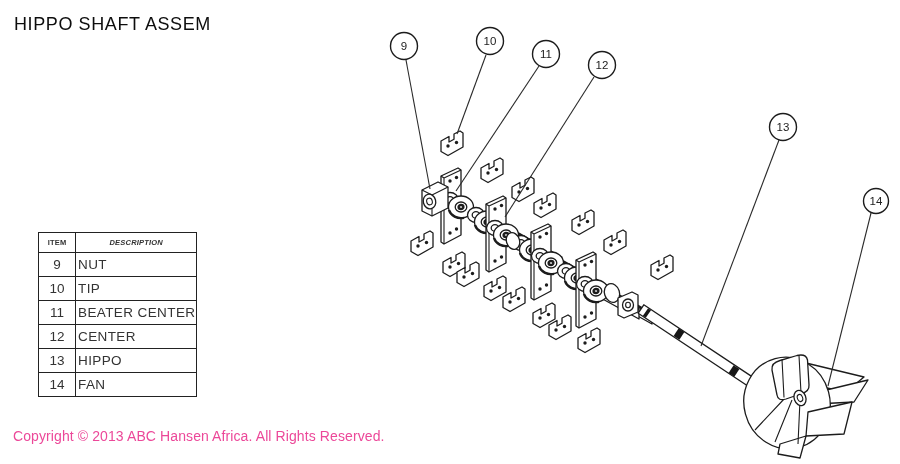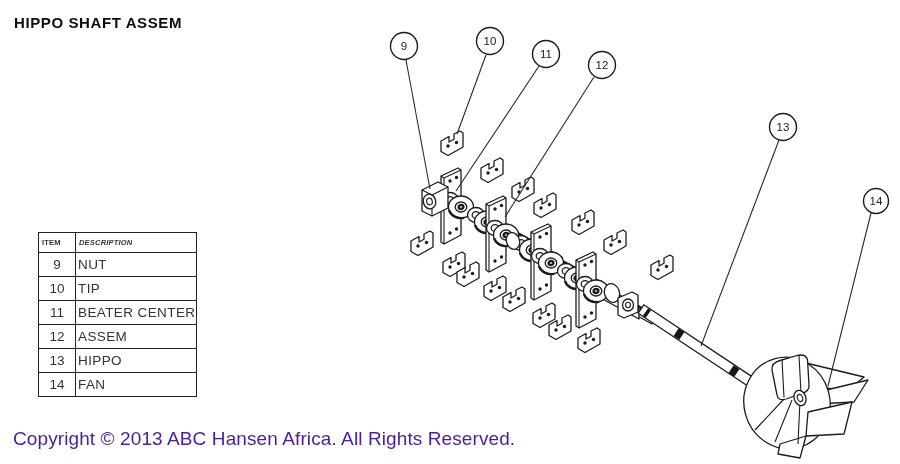--- a/index.html
+++ b/index.html
@@ -8,38 +8,38 @@
     --color-text:#0d0d0d;
   }
   html,body{margin:0;padding:0;}
   body{
     width:900px;height:464px;position:relative;overflow:hidden;
     background:var(--color-background);
     font-family:"Liberation Sans",sans-serif;
   }
   .page-title{
     position:absolute;left:14px;top:14px;
-    font-size:15px;font-weight:bold;letter-spacing:.6px;color:var(--color-text);
+    font-size:18px;font-weight:normal;letter-spacing:.6px;color:var(--color-text);
     white-space:nowrap;
   }
   .copyright{
     position:absolute;left:13px;top:428px;
-    font-size:19px;color:#4c1d95;white-space:nowrap;letter-spacing:.1px;
+    font-size:14px;color:#ec4899;white-space:nowrap;letter-spacing:.1px;
   }
   .parts-table{
     position:absolute;left:38px;top:232px;
     border-collapse:collapse;background:#fff;
     color:#222;
   }
   .parts-table th,.parts-table td{
     border:1.5px solid #222;
   }
   .parts-table th{
     font-size:7.5px;font-weight:bold;letter-spacing:.2px;
-    height:19px;padding:0 3px;text-align:left;color:#333;
+    height:19px;padding:0 3px;text-align:center;color:#333;
   }
   .col-item{width:30px;}
   .col-desc{width:99px;font-style:italic;}
   .parts-table td{
     font-size:13.5px;height:21px;color:#333;
   }
   td.item-cell{text-align:center;}
   td.desc-cell{padding:0 1px 0 2px;letter-spacing:.4px;white-space:nowrap;}
   svg{position:absolute;left:0;top:0;}
   .face{fill:#fff;stroke:var(--color-line);stroke-width:1.3;stroke-linejoin:round;}
@@ -72,21 +72,21 @@
     <tr>
       <td class="item-cell">10</td>
       <td class="desc-cell">TIP</td>
     </tr>
     <tr>
       <td class="item-cell">11</td>
       <td class="desc-cell">BEATER CENTER</td>
     </tr>
     <tr>
       <td class="item-cell">12</td>
-      <td class="desc-cell">ASSEM</td>
+      <td class="desc-cell">CENTER</td>
     </tr>
     <tr>
       <td class="item-cell">13</td>
       <td class="desc-cell">HIPPO</td>
     </tr>
     <tr>
       <td class="item-cell">14</td>
       <td class="desc-cell">FAN</td>
     </tr>
   </tbody>

